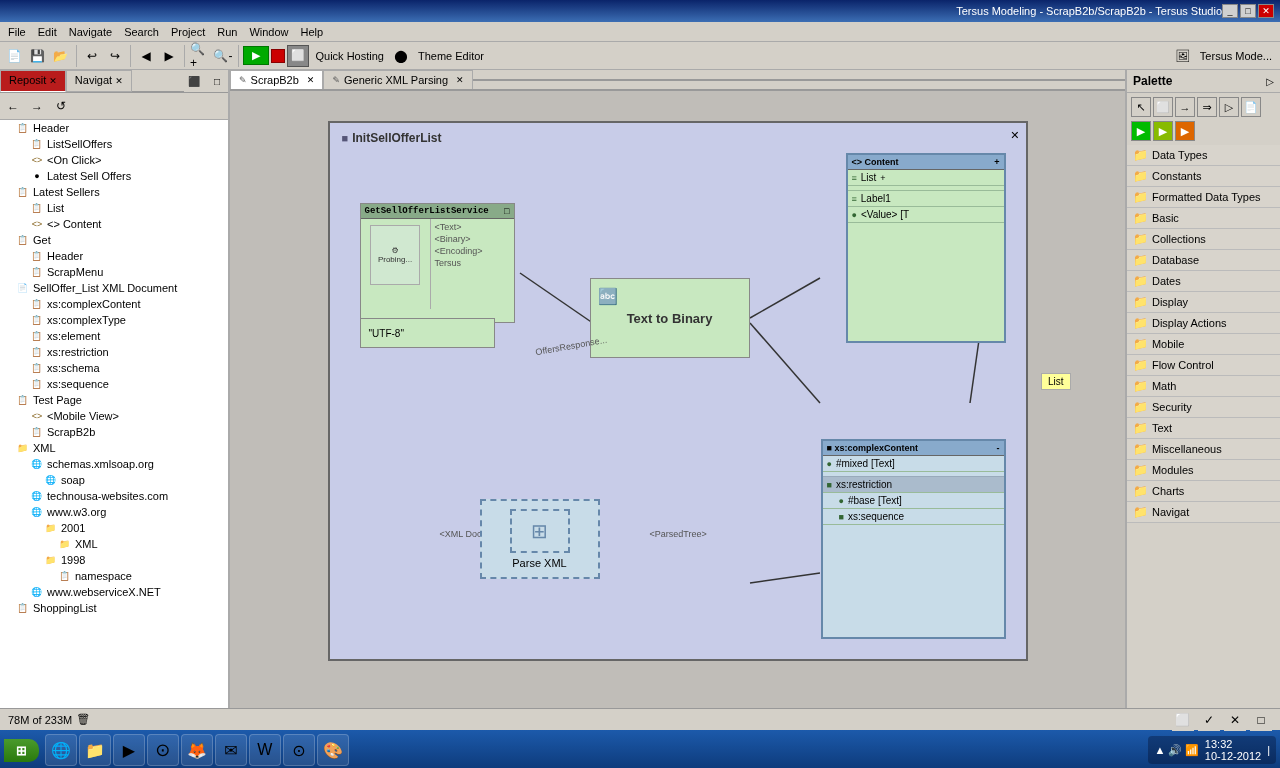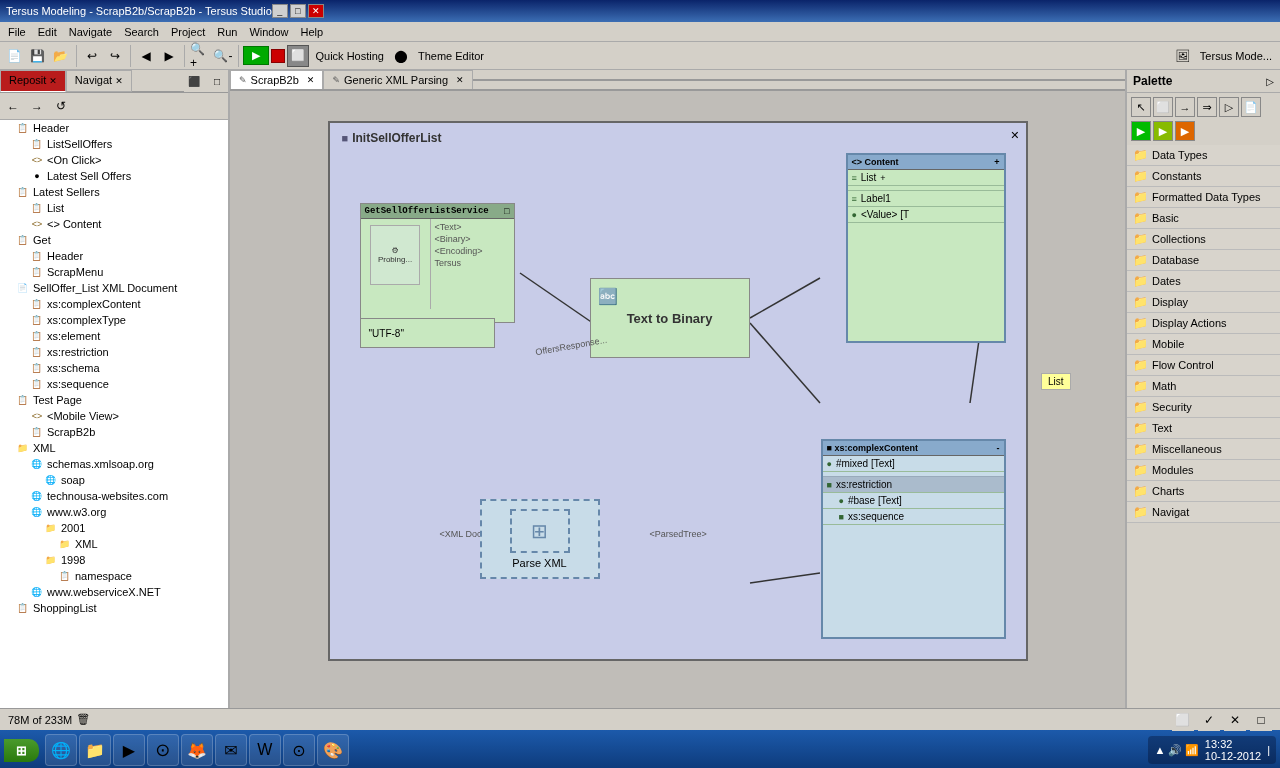--- a/index.html
+++ b/index.html
@@ -6,21 +6,21 @@
     body { font-family: 'Segoe UI', Tahoma, Arial, sans-serif; font-size: 11px; background: #d4d0c8; overflow: hidden; width: 1280px; height: 768px; }
 
     
     #title-bar {
       background: linear-gradient(to bottom, #0a246a, #3c6eb4);
       color: white;
       height: 22px;
       display: flex;
       align-items: center;
       padding: 0 6px;
-      justify-content: flex-start;
+      justify-content: flex-end;
     }
     #title-bar-controls { display: flex; gap: 2px; }
     .tb-btn { width: 16px; height: 14px; background: #d0d0d0; border: 1px solid #888; font-size: 9px; display: flex; align-items: center; justify-content: center; cursor: pointer; color: #000; }
 
     
     #menu-bar {
       background: #d4d0c8;
       height: 20px;
       display: flex;
       align-items: center;

